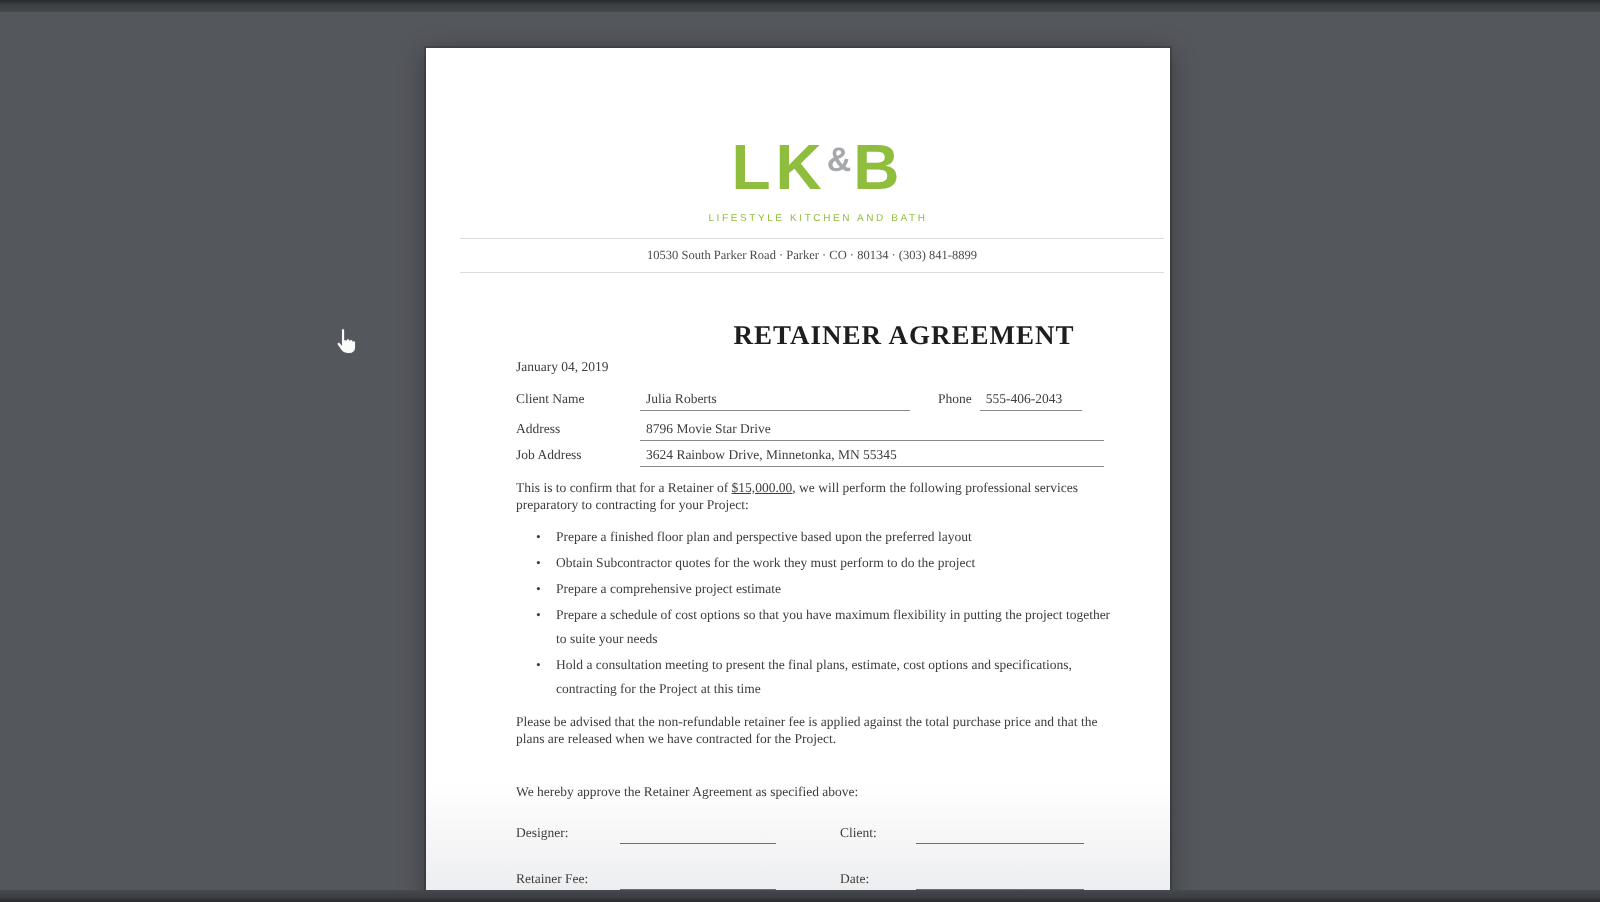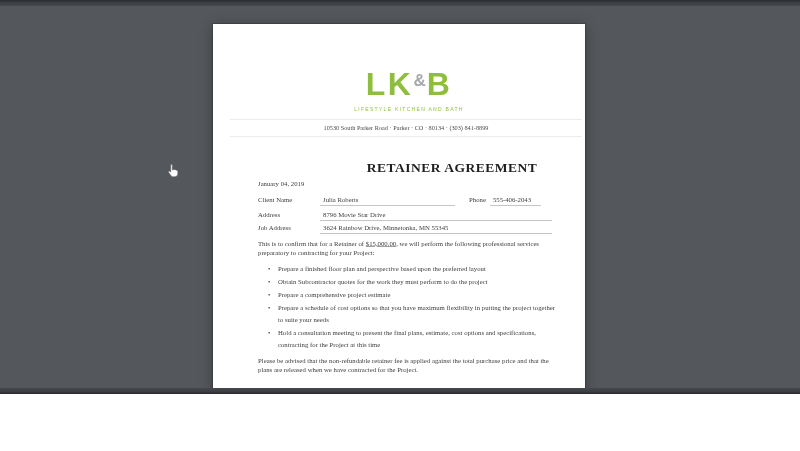--- a/index.html
+++ b/index.html
@@ -1,17 +1,17 @@
 <!DOCTYPE html>
 <html><head>
 <meta charset="utf-8">
 <style>
   html,body { margin:0; padding:0; }
   .screen {
-    position:relative; width:800px; height:394px; overflow:hidden;
+    position:relative; width:800px; height:451px; overflow:hidden;
     background:#54575C; font-family:"Liberation Serif", serif;
   }
   .bar { position:absolute; left:0; width:100%; height:6px; }
   .bar.top { top:0; background:linear-gradient(180deg,#28292C 0%,#3B3E42 40%,#45484D 100%); }
   .bar.bottom { bottom:0; background:linear-gradient(0deg,#28292C 0%,#3B3E42 40%,#45484D 100%); }
 
   .page {
     position:absolute; left:213px; top:24px; width:372px; height:427px;
     background:linear-gradient(180deg,#ffffff 0%,#ffffff 86%,#ebecee 100%);
     box-shadow:0 0 0 1px rgba(0,0,0,0.15), 0 2px 12px rgba(0,0,0,0.35);

